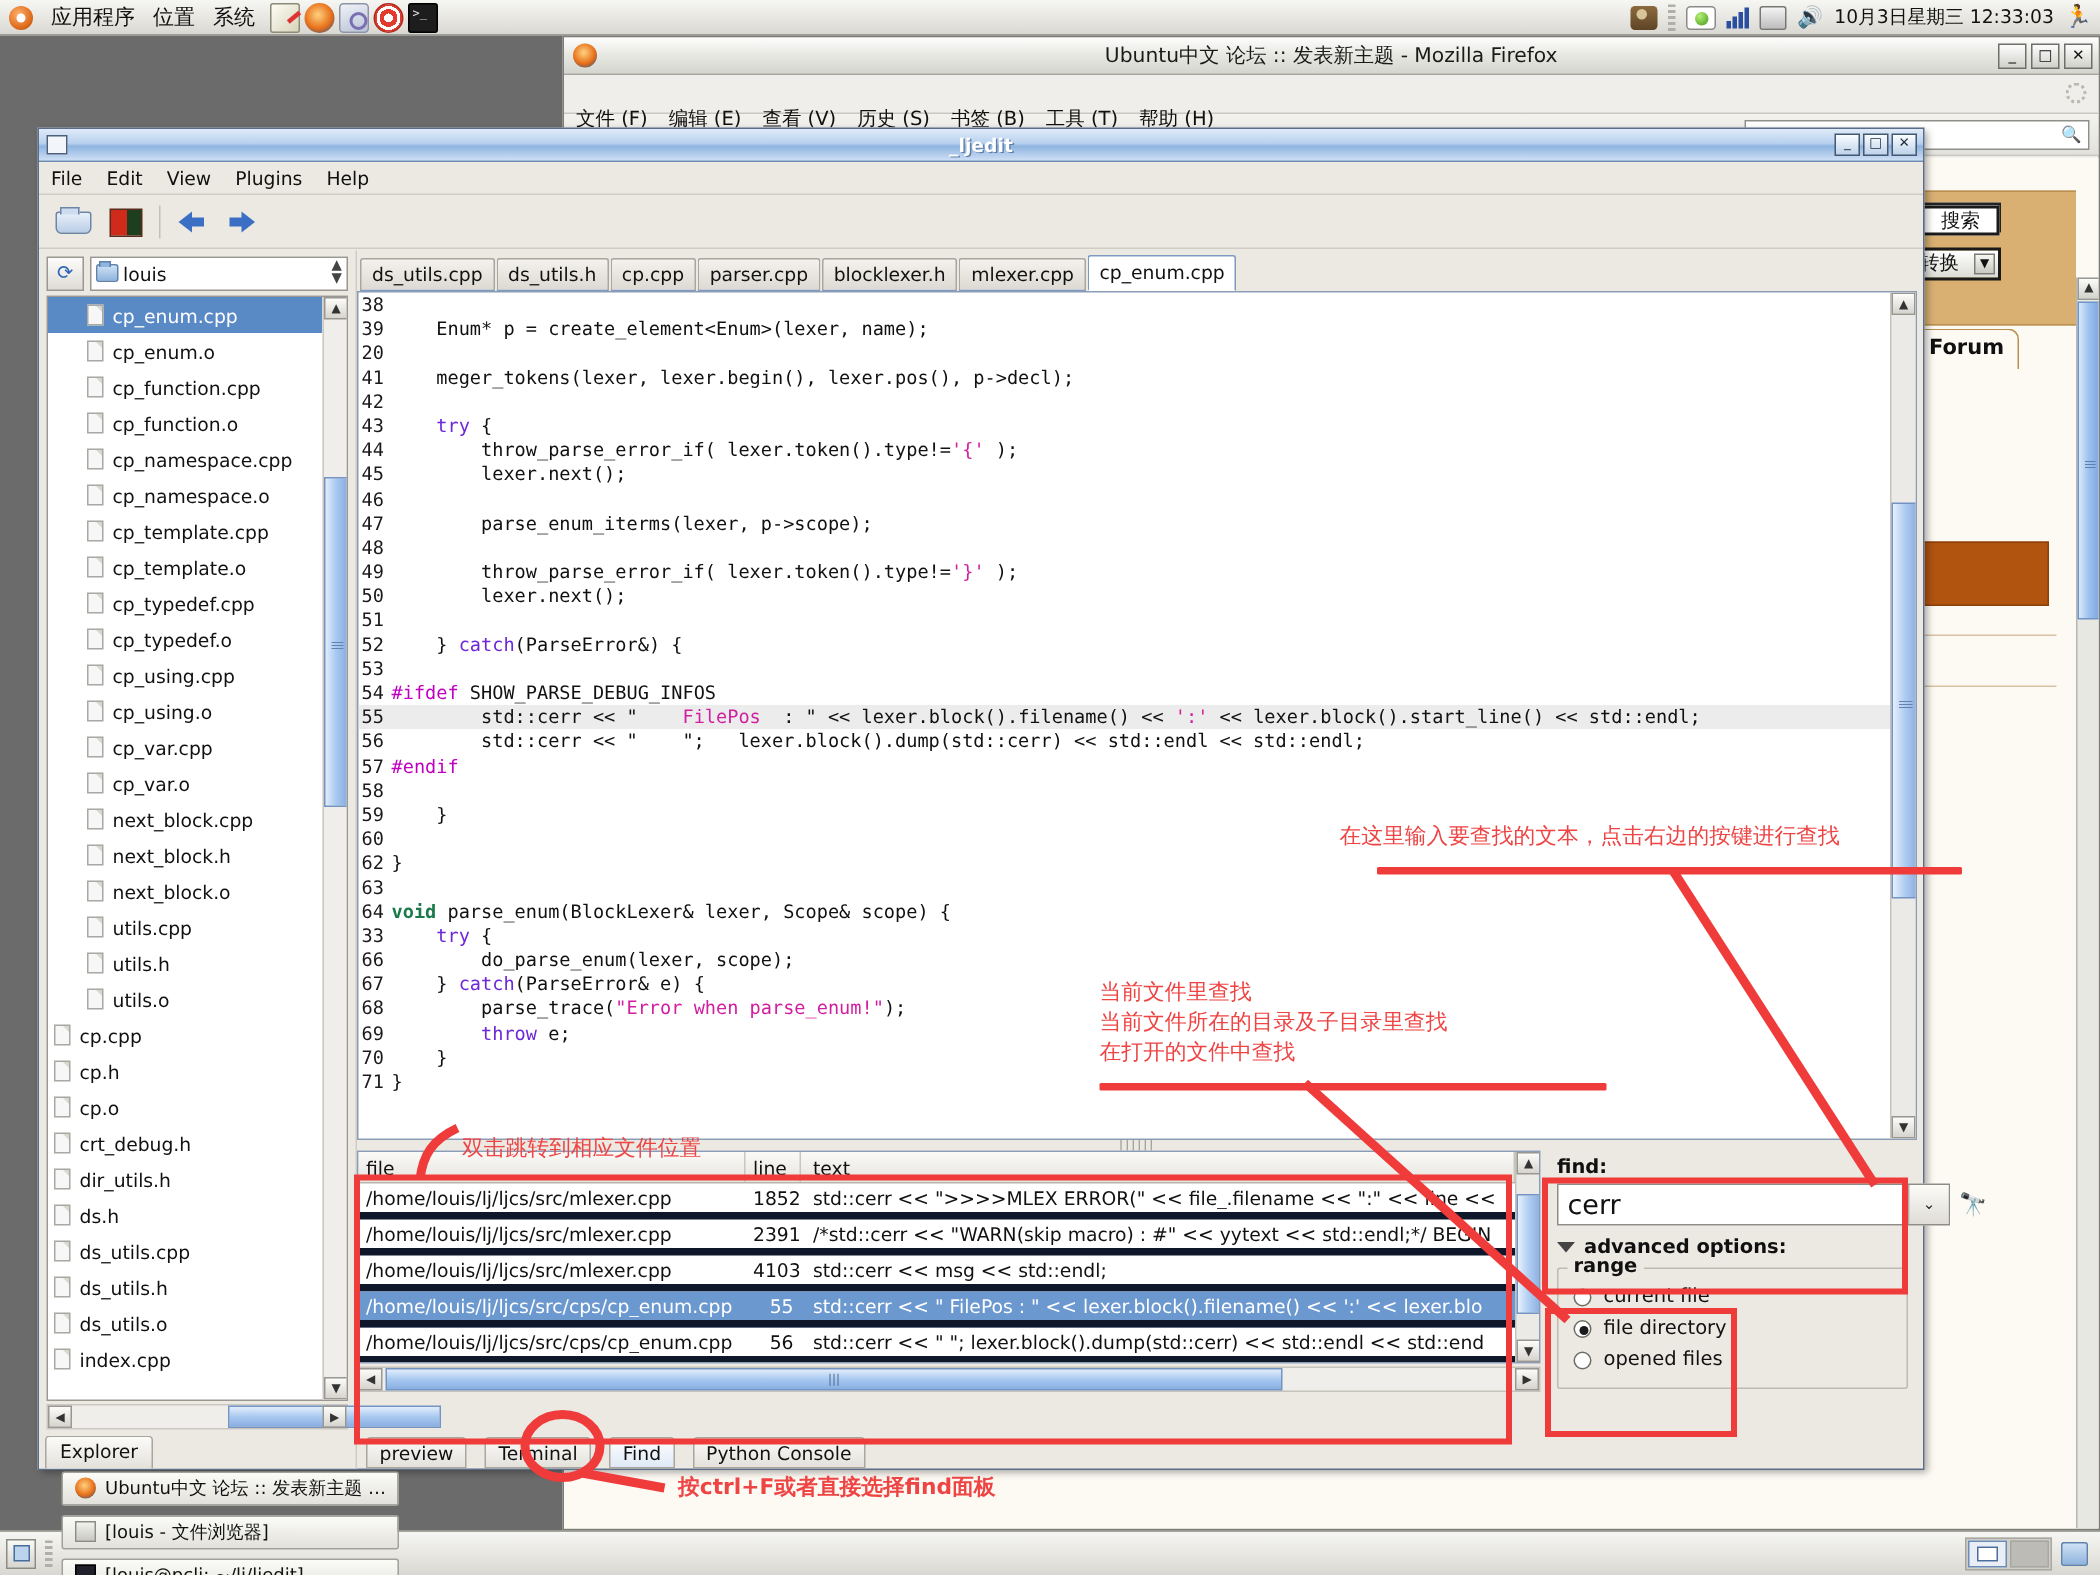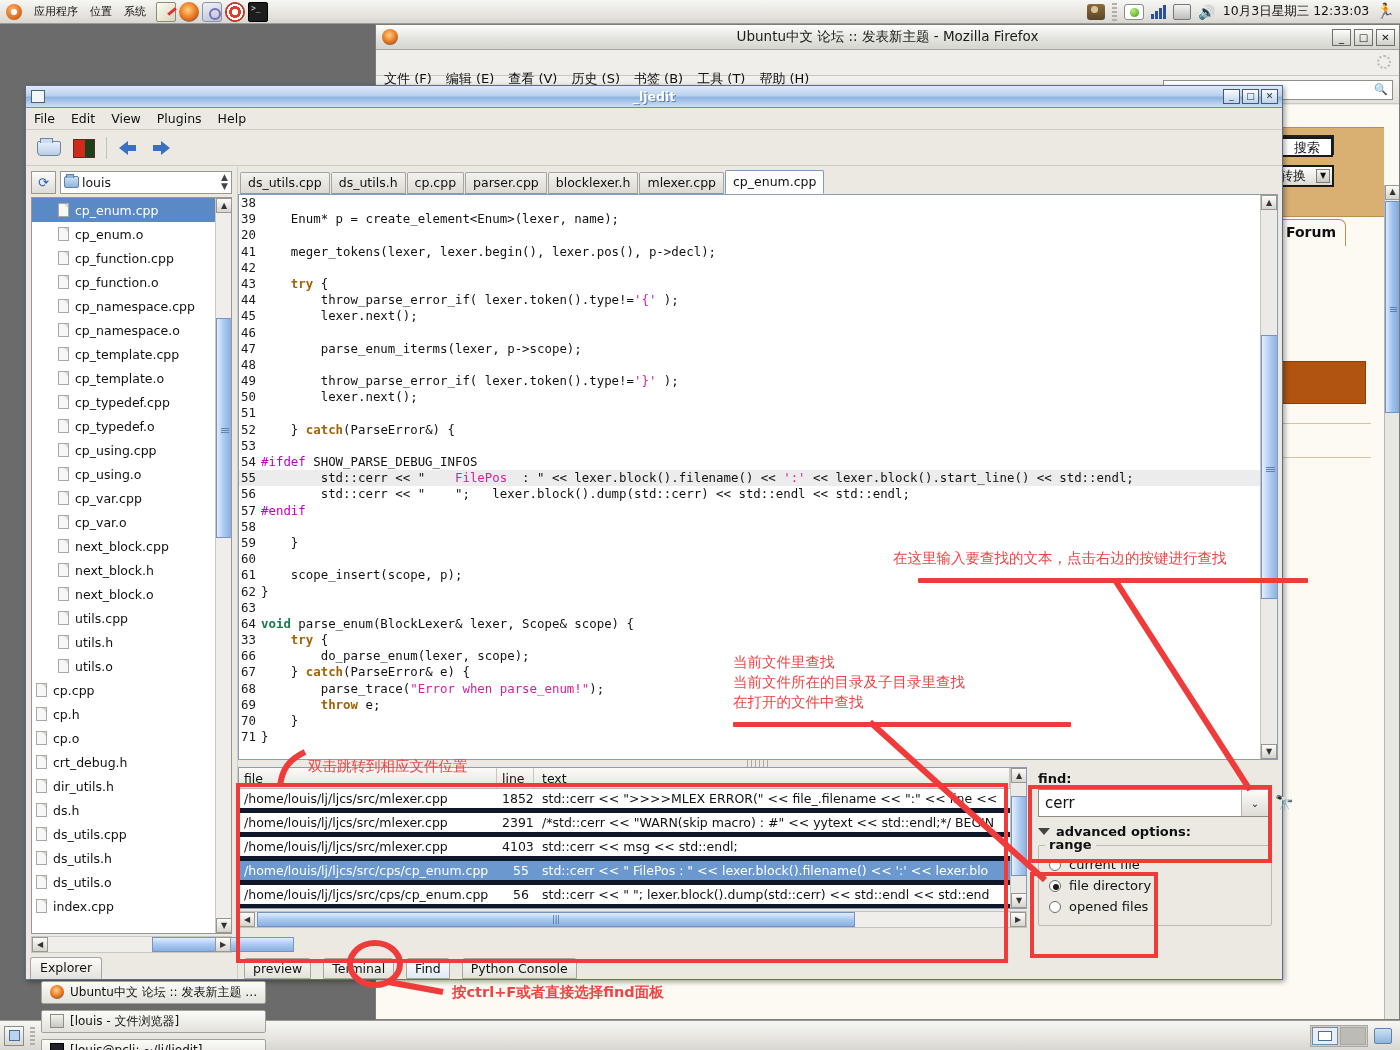--- a/index.html
+++ b/index.html
@@ -14,21 +14,21 @@
   }
 
   
   #top-panel{
     position:absolute; left:0; top:0; width:1400px; height:24px;
     background:linear-gradient(to bottom,#f6f6f3 0%,#e7e6e1 55%,#d8d7d1 100%);
     border-bottom:1px solid #9a9a92;
     display:flex; align-items:center; z-index:50;
   }
   .tp-menu{ display:flex; align-items:center; gap:12px; padding-left:6px; }
-  .tp-menu span.lbl{ font-size:11px; color:#101010; font-family:"DejaVu Sans",sans-serif;}
+  .tp-menu span.lbl{ font-size:14px; color:#101010; font-family:"DejaVu Sans",sans-serif;}
   .ubuntu-logo{
     width:16px;height:16px;border-radius:50%;
     background:radial-gradient(circle at 40% 35%,#ffb070,#e06f1f 60%,#a64a08);
     display:inline-block; position:relative;
   }
   .ubuntu-logo::after{content:"";position:absolute;left:5px;top:5px;width:6px;height:6px;border-radius:50%;background:#fff;}
   .tp-launchers{ display:flex; align-items:center; gap:3px; margin-left:10px;}
   .launcher{ width:20px;height:20px;border-radius:2px;display:inline-block;position:relative;}
   .lnch-notes{background:linear-gradient(135deg,#fdfdf5,#d8d4bb);border:1px solid #8d8a75;}
   .lnch-notes::after{content:"";position:absolute;left:10px;top:7px;width:10px;height:3px;background:#d33;transform:rotate(-40deg);}
@@ -175,21 +175,21 @@
   .tabbar{height:27px;display:flex;align-items:flex-end;gap:1px;padding-left:2px;}
   .etab{height:22px;background:linear-gradient(#f4f2ee,#ddd9d2);border:1px solid #a9a6a0;border-bottom:1px solid #7d9ac2;
      padding:0 7px;font-size:12.5px;line-height:20px;color:#111;border-radius:2px 2px 0 0;}
   .etab.active{background:#fff;border:1px solid #7d9ac2;border-bottom:1px solid #fff;height:24px;line-height:22px;}
   .code-wrap{position:relative;flex:none;height:566px;background:#fff;border:1px solid #8b9cb5;overflow:hidden;}
   .code-scroll{position:absolute;left:0;top:0;right:17px;bottom:0;overflow:hidden;}
   .cline{height:16.2px;display:flex;font-family:"DejaVu Sans Mono",monospace;font-size:12.4px;white-space:pre;}
   .cline.hl{background:#ececec;}
   .lno{width:22px;text-align:right;color:#1a1a1a;flex:none;padding-right:5px;}
   .ctext{color:#111;}
-  .kw{color:#a16207;font-weight:bold;}
+  .kw{color:#6d28d9;font-weight:normal;}
   .kw2{color:#1a7a4a;font-weight:bold;}
   .pp{color:#c000c0;}
   .str{color:#d21fa0;}
   .chr{color:#d21fa0;}
   .code-vscroll{position:absolute;right:0;top:0;bottom:0;width:17px;background:#eceae6;border-left:1px solid #c6c3bd;}
   .code-vscroll .thumb{position:absolute;left:0;top:140px;width:17px;height:264px;
     background:linear-gradient(to right,#e6f0fc,#b2cef2,#8fb1e3);border:1px solid #7394c4;}
   .code-vscroll .thumb i{position:absolute;left:4px;top:50%;width:9px;height:5px;background:repeating-linear-gradient(to bottom,#6282b4 0 1px,transparent 1px 2px);}
   .hsplit{height:7px;display:flex;align-items:center;justify-content:center;color:#9a9791;font-size:9px;letter-spacing:1px;}
 
@@ -212,21 +212,21 @@
   .res-hscroll{height:17px;margin-top:2px;background:#efeeea;border:1px solid #c6c3bd;display:flex;align-items:center;position:relative;}
   .res-hscroll .thumb{position:absolute;left:18px;width:598px;height:15px;
      background:linear-gradient(to bottom,#e2edfb,#a9c9f0,#89aee2);border:1px solid #7394c4;
      display:flex;align-items:center;justify-content:center;font-size:8px;color:#4b6a99;}
   .res-hscroll .hs-arr.right{position:absolute;right:0;}
 
   .findpanel{width:246px;flex:none;background:#ece9e3;display:flex;flex-direction:column;padding-top:2px;}
   .fp-label{font-weight:bold;font-size:13px;color:#101010;padding:2px 0 3px 6px;}
   .fp-row{display:flex;align-items:center;gap:6px;padding-left:6px;}
   .fp-combo{flex:1;height:28px;background:#fff;border:1px solid #8f8c86;display:flex;align-items:center;}
-  .fp-combo input{border:none;outline:none;flex:1;font-size:15px;padding-left:6px;color:#111;background:transparent;font-family:"DejaVu Sans",sans-serif;}
+  .fp-combo input{border:none;outline:none;flex:1;font-size:18px;padding-left:6px;color:#111;background:transparent;font-family:"DejaVu Sans",sans-serif;}
   .fp-combo .drop{width:27px;height:26px;border-left:1px solid #b5b2ac;background:linear-gradient(#fbfbf8,#dfdcd6);
      display:flex;align-items:center;justify-content:center;font-size:10px;color:#222;}
   .fp-find-btn{width:26px;height:24px;display:flex;align-items:center;justify-content:center;font-size:15px;color:#333;}
   .fp-adv{display:flex;align-items:center;gap:6px;padding:7px 0 4px 6px;font-weight:bold;font-size:13px;color:#101010;}
   .fp-adv .tri{width:0;height:0;border-left:6px solid transparent;border-right:6px solid transparent;border-top:7px solid #444;}
   .fp-group{margin:2px 6px 0 6px;border:1px solid #bdbab4;border-radius:2px;padding:8px 6px 8px 10px;position:relative;background:#ece9e3;}
   .fp-group .legend{position:absolute;left:6px;top:-9px;background:#ece9e3;padding:0 4px;font-weight:bold;font-size:13px;color:#101010;}
   .radio-row{display:flex;align-items:center;gap:8px;height:21px;font-size:13px;color:#111;}
   .radio{width:12px;height:12px;border-radius:50%;border:1px solid #6f6c66;background:#fff;position:relative;flex:none;}
   .radio.on::after{content:"";position:absolute;left:3px;top:3px;width:6px;height:6px;border-radius:50%;background:#1b1b1b;}
@@ -568,21 +568,20 @@
             <div class="cline"><span class="lno">51</span><span></span></div>
             <div class="cline"><span class="lno">52</span><span><span class="ctext">    } </span><span class="kw">catch</span><span class="ctext">(ParseError&amp;) {</span></span></div>
             <div class="cline"><span class="lno">53</span><span></span></div>
             <div class="cline"><span class="lno">54</span><span><span class="pp">#ifdef</span><span class="ctext"> SHOW_PARSE_DEBUG_INFOS</span></span></div>
             <div class="cline hl"><span class="lno">55</span><span><span class="ctext">        std::cerr &lt;&lt; "    </span><span class="str">FilePos</span><span class="ctext">  : " &lt;&lt; lexer.block().filename() &lt;&lt; </span><span class="chr">':'</span><span class="ctext"> &lt;&lt; lexer.block().start_line() &lt;&lt; std::endl;</span></span></div>
             <div class="cline"><span class="lno">56</span><span><span class="ctext">        std::cerr &lt;&lt; "    ";   lexer.block().dump(std::cerr) &lt;&lt; std::endl &lt;&lt; std::endl;</span></span></div>
             <div class="cline"><span class="lno">57</span><span><span class="pp">#endif</span></span></div>
             <div class="cline"><span class="lno">58</span><span></span></div>
             <div class="cline"><span class="lno">59</span><span><span class="ctext">    }</span></span></div>
             <div class="cline"><span class="lno">60</span><span></span></div>
-            <div class="cline"><span class="lno">61</span><span><span class="ctext">    scope_insert(scope, p);</span></span></div>
             <div class="cline"><span class="lno">62</span><span><span class="ctext">}</span></span></div>
             <div class="cline"><span class="lno">63</span><span></span></div>
             <div class="cline"><span class="lno">64</span><span><span class="kw2">void</span><span class="ctext"> parse_enum(BlockLexer&amp; lexer, Scope&amp; scope) {</span></span></div>
             <div class="cline"><span class="lno">33</span><span><span class="ctext">    </span><span class="kw">try</span><span class="ctext"> {</span></span></div>
             <div class="cline"><span class="lno">66</span><span><span class="ctext">        do_parse_enum(lexer, scope);</span></span></div>
             <div class="cline"><span class="lno">67</span><span><span class="ctext">    } </span><span class="kw">catch</span><span class="ctext">(ParseError&amp; e) {</span></span></div>
             <div class="cline"><span class="lno">68</span><span><span class="ctext">        parse_trace(</span><span class="str">"Error when parse_enum!"</span><span class="ctext">);</span></span></div>
             <div class="cline"><span class="lno">69</span><span><span class="ctext">        </span><span class="kw">throw</span><span class="ctext"> e;</span></span></div>
             <div class="cline"><span class="lno">70</span><span><span class="ctext">    }</span></span></div>
             <div class="cline"><span class="lno">71</span><span><span class="ctext">}</span></span></div>

